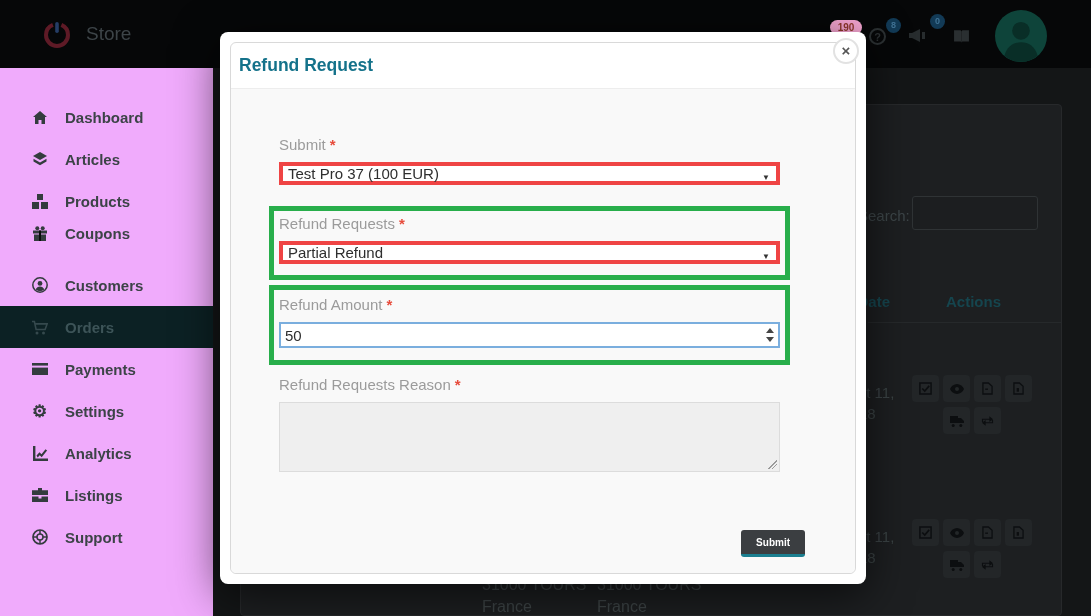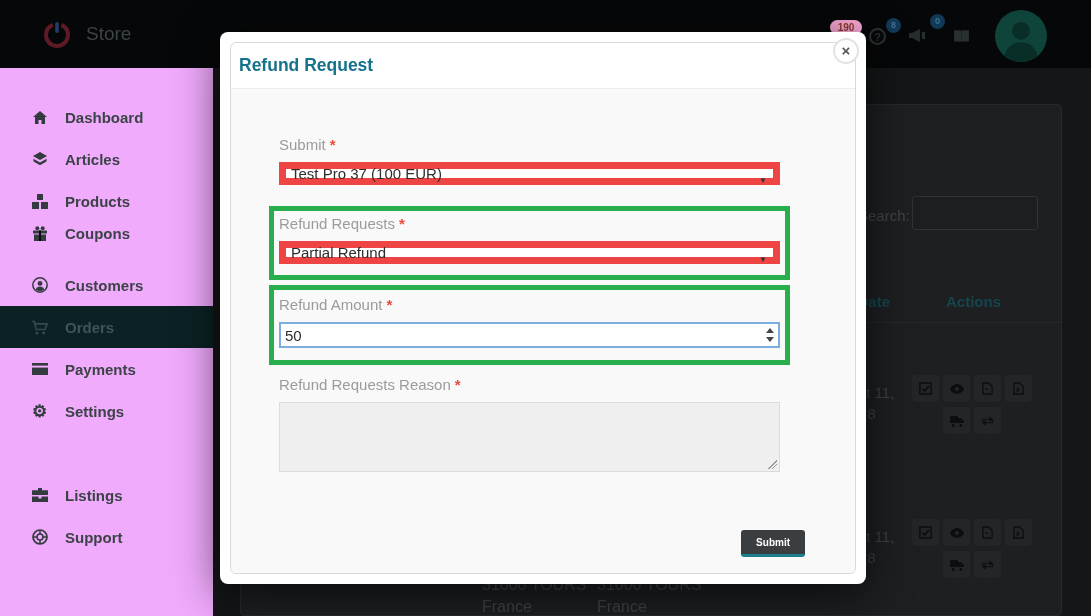--- a/index.html
+++ b/index.html
@@ -46,21 +46,21 @@
   .panel-header { position:absolute; left:0; top:0; right:0; height:46px; display:flex; align-items:center;
     padding-left:8px; border-bottom:1px solid #ededed; }
   .modal-title { font-size:17.5px; font-weight:bold; color:#14728a; }
   .close-btn { position:absolute; right:-4px; top:-5px; width:26px; height:26px; border-radius:50%;
     background:#fff; border:2px solid #e2e2e2; color:#555; font-size:15px; font-weight:bold;
     text-align:center; line-height:22px; cursor:pointer; z-index:6; }
   .panel-body { position:absolute; left:0; top:46px; right:0; bottom:0; background:#f9f9f9;
     border-radius:0 0 6px 6px; padding:48px 75px 0 48px; }
   .f-label { font-size:15px; color:#9b9b9b; line-height:16px; margin-bottom:9px; }
   .req { color:#e74c3c; font-weight:bold; margin-left:4px; }
-  .sel { position:relative; height:23px; background:#fff; border:7px solid #ef4444; display:flex;
+  .sel { position:relative; height:23px; background:#fff; border:4px solid #ef4444; display:flex;
     align-items:center; padding:0 22px 0 5px; font-size:15px; color:#2e2e2e; cursor:pointer; }
   .sel .caret { position:absolute; right:6px; top:7px; font-size:8px; color:#333; }
   .blk-product { margin-bottom:21px; }
   .green-box { border:5px solid #28ae4b; margin:0 -10px 5px -10px; padding:5px 5px 11px 5px; }
   .green-box.amount { padding:7px 5px 12px 5px; margin-bottom:12px; }
   .num { height:26px; border:2px solid #7aaede; background:#fff; display:flex; }
   .num-val { flex:1; font-size:15px; color:#2e2e2e; padding:3px 0 0 4px; }
   .spin { width:17px; display:flex; flex-direction:column; align-items:center; justify-content:center; gap:4px; cursor:pointer; }
   .arr-up { width:0; height:0; border-left:4px solid transparent; border-right:4px solid transparent; border-bottom:5px solid #444; }
   .arr-dn { width:0; height:0; border-left:4px solid transparent; border-right:4px solid transparent; border-top:5px solid #444; }
@@ -179,20 +179,29 @@
             <path d="M0 0h16v2.6H0z"></path>
             <path d="M0 4.6h16V12H0z"></path>
           </svg>
         </span>
       <span>Payments</span>
     </div>
     <div class="side-item" style="top:322px;">
       <span class="sic" style="font-size:17px; line-height:15px;">⚙</span>
       <span>Settings</span>
     </div>
+    <div class="side-item" style="top:364px;">
+      <span class="sic">
+          <svg width="16" height="15" viewBox="0 0 16 15" fill="currentColor">
+            <path d="M1 0v15h15v-2.4H3.4V0z"></path>
+            <path d="M4.5 9.5l3-3.2 2 2 4-5 1.6 1.2-5.4 6.8-2-2-2 2.3z"></path>
+          </svg>
+        </span>
+      <span>Analytics</span>
+    </div>
     <div class="side-item" style="top:406px;">
       <span class="sic">
           <svg width="16" height="14" viewBox="0 0 16 14" fill="currentColor">
             <path d="M6 0h4v2.2h6V7H0V2.2h6z"></path>
             <path d="M0 8.6h6.5v1.8h3V8.6H16V14H0z"></path>
           </svg>
         </span>
       <span>Listings</span>
     </div>
     <div class="side-item" style="top:448px;">

